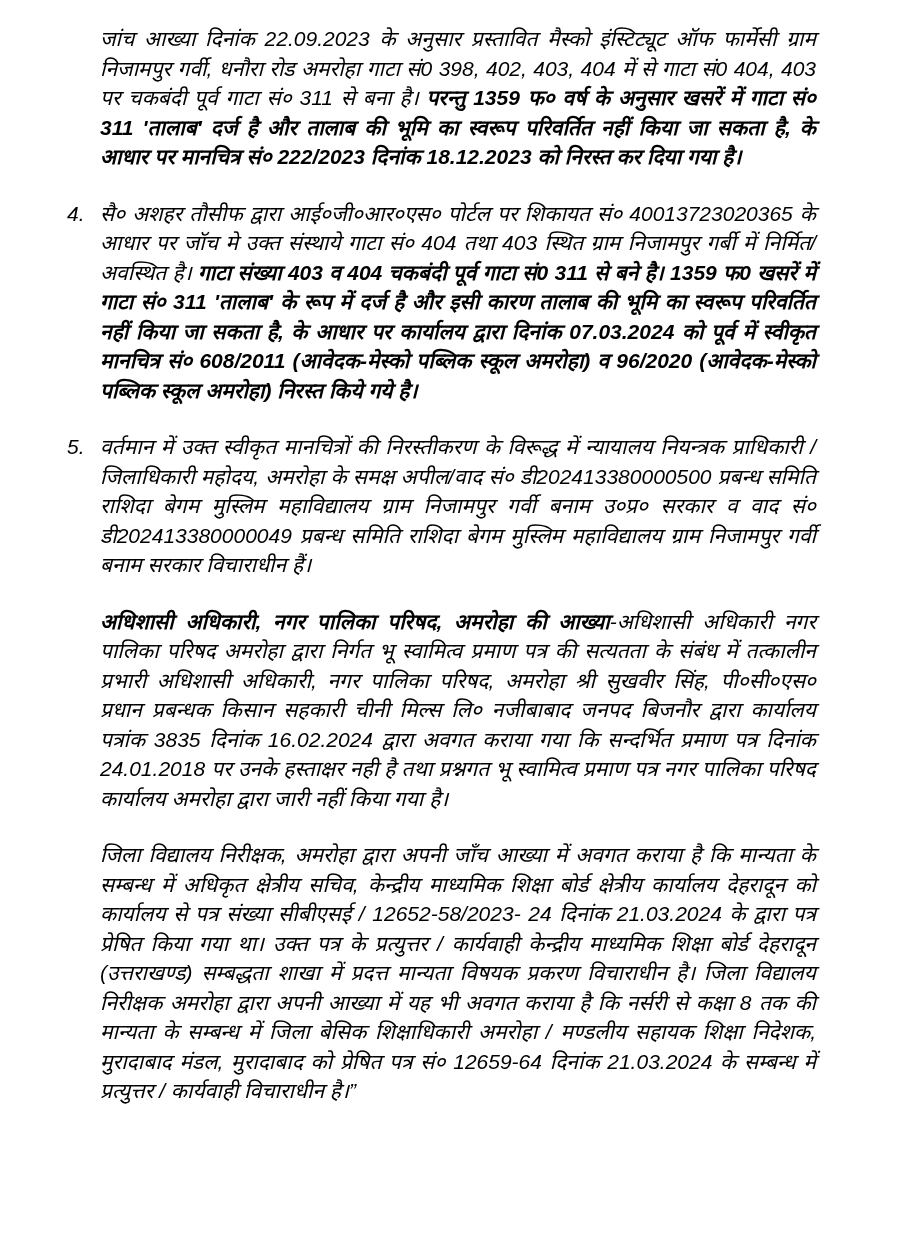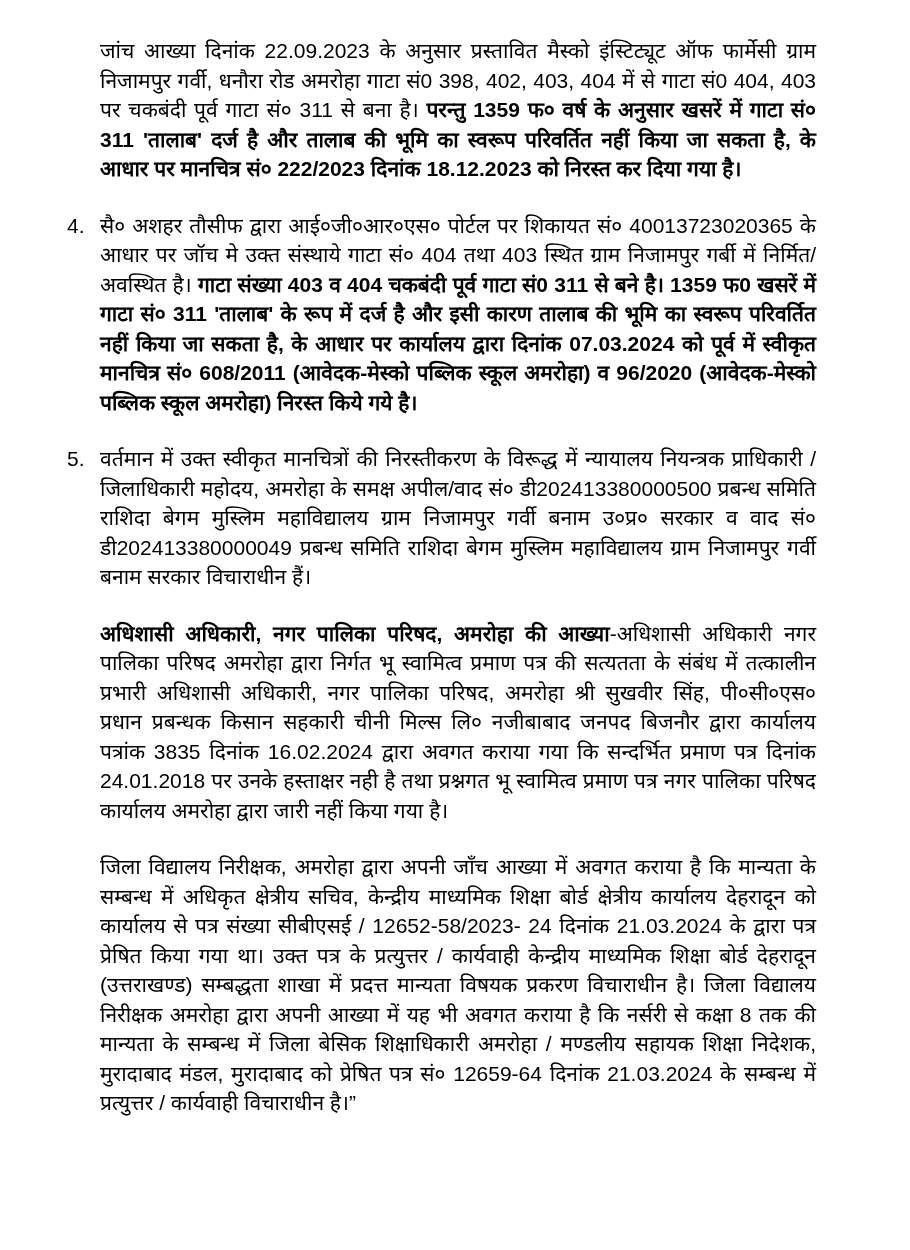--- a/index.html
+++ b/index.html
@@ -11,21 +11,22 @@
     width: 910px;
     height: 1250px;
     font-family: "Liberation Sans", "DejaVu Sans", sans-serif;
     color: #000000;
     overflow: hidden;
   }
   .page {
     box-sizing: border-box;
     width: 848px;
     height: 1250px;
-    padding: 36px 32px 0 100px;
+    padding: 24px 32px 0 100px;
+    font-style: italic;
   }
   p.para {
     margin: 0 0 27px 0;
     font-size: 21px;
     line-height: 29.5px;
     text-align: justify;
     color: #000000;
   }
   p.para.numbered {
     position: relative;

